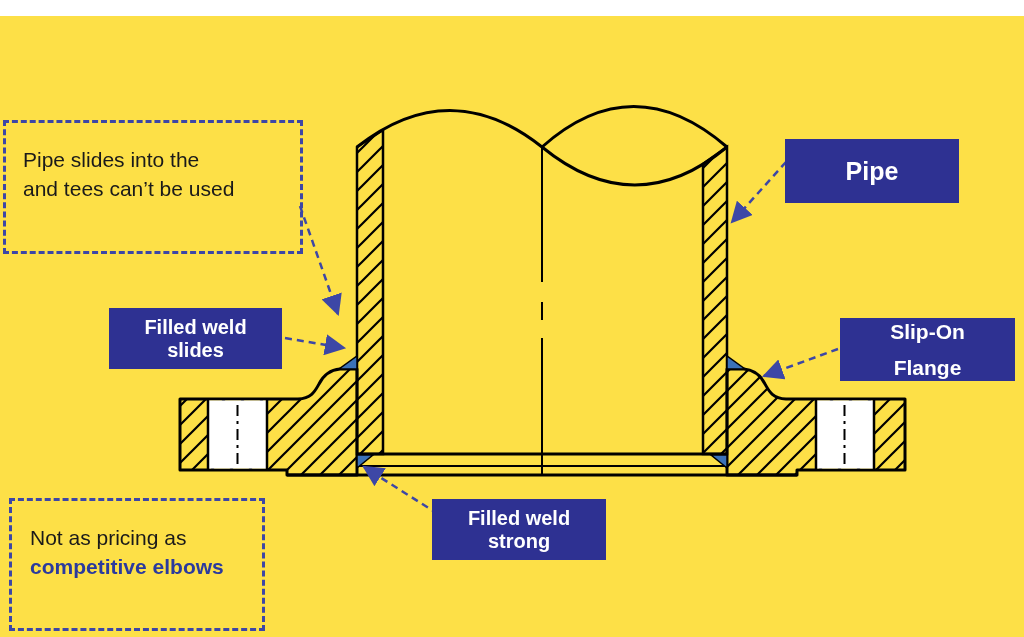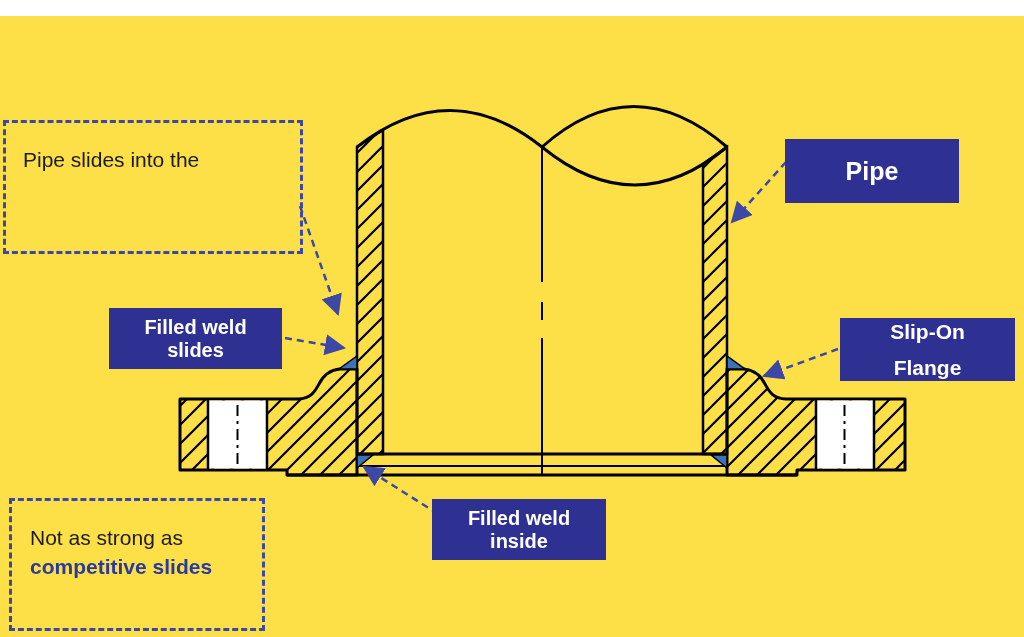--- a/index.html
+++ b/index.html
@@ -79,39 +79,40 @@
       <line x1="300" y1="190" x2="338" y2="298" marker-end="url(#arrowhead)"></line>
       <line x1="285" y1="322" x2="344" y2="332" marker-end="url(#arrowhead)"></line>
       <line x1="438" y1="498" x2="364" y2="451" marker-end="url(#arrowhead)"></line>
       <line x1="786" y1="146" x2="732" y2="206" marker-end="url(#arrowhead)"></line>
       <line x1="838" y1="333" x2="764" y2="360" marker-end="url(#arrowhead)"></line>
     </g>
   </svg>
 
   <div id="note1" class="note-box">
     <div>Pipe slides into the</div>
+    <div>and tees can’t be used</div>
   </div>
 
   <div id="note2" class="note-box">
-    <div>Not as strong as</div>
-    <div class="hl">competitive slides</div>
+    <div>Not as pricing as</div>
+    <div class="hl">competitive elbows</div>
   </div>
 
   <div id="pipe-box" class="navy-box">
     <span>Pipe</span>
   </div>
 
   <div id="slipon-box" class="navy-box">
     <span>Slip-On</span>
     <span>Flange</span>
   </div>
 
   <div id="weldout-box" class="navy-box">
     <span>Filled weld</span>
     <span>slides</span>
   </div>
 
   <div id="weldin-box" class="navy-box">
     <span>Filled weld</span>
-    <span>inside</span>
+    <span>strong</span>
   </div>
 
 </div>
 
 </body></html>

